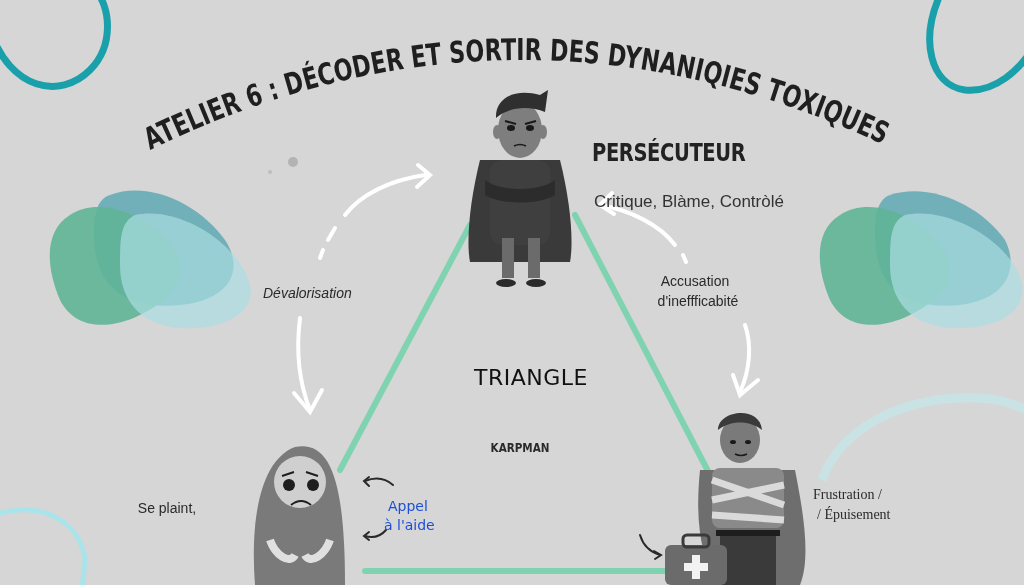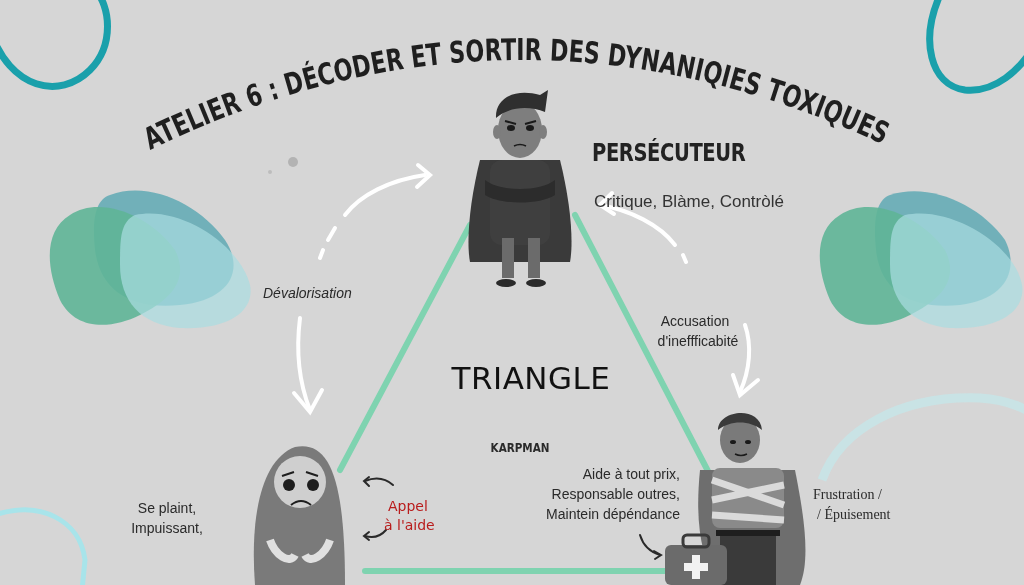--- a/index.html
+++ b/index.html
@@ -25,21 +25,21 @@
     position: absolute; left: 592px; top: 138px;
     font-family: "DejaVu Sans", sans-serif; font-weight: bold;
     font-size: 25px; color: #222; transform: scaleX(0.78); transform-origin: left top;
     letter-spacing: -0.5px;
   }
   .role-sub {
     position: absolute; left: 594px; top: 172px; font-size: 17px; color: #333; margin-top: 20px;
   }
   .center-title {
     position: absolute; left: 400px; top: 360px; width: 262px; text-align: center;
-    font-family: "DejaVu Sans", sans-serif; font-size: 31px; line-height: 36px;
+    font-family: "DejaVu Sans", sans-serif; font-size: 22px; line-height: 36px;
     color: #111; letter-spacing: 0.5px;
   }
   .center-sub {
     position: absolute; left: 470px; top: 440px; width: 100px; text-align: center;
     font-family: "DejaVu Sans", sans-serif; font-weight: bold; font-size: 13px;
     color: #2a2a2a; transform: scaleX(0.8);
   }
   .center-text { text-align: center; }
   .right-text { text-align: right; }
 </style>
@@ -162,43 +162,37 @@
     </defs>
     <text class="title-text" textLength="760" lengthAdjust="spacingAndGlyphs">
       <textPath href="#titleArc" startOffset="0">ATELIER 6 : DÉCODER ET SORTIR DES DYNANIQIES TOXIQUES</textPath>
     </text>
   </svg>
 
   <div class="role-title">PERSÉCUTEUR</div>
   <div class="role-sub">Critique, Blàme, Contròlé</div>
 
   <div class="label" style="left:263px;top:283px;font-style:italic;">Dévalorisation</div>
-  <div class="label center-text" style="left:640px;top:271px;width:110px;margin-top:40px;">
+  <div class="label center-text" style="left:640px;top:271px;width:110px;">
     <div>Accusation</div>
     <div style="padding-left:6px">d'ineffficabité</div>
   </div>
 
   <div class="center-title">
     <div>TRIANGLE</div>
   </div>
   <div class="center-sub">KARPMAN</div>
 
   <div class="label center-text" style="left:92px;top:498px;width:150px;">
     <div>Se plaint,</div>
-    <div>Impuissant,</div>
   </div>
 
-  <div class="label" style="left:384px;top:497px;line-height:19px;font-family:'DejaVu Sans',sans-serif;font-size:14px;color:#b91c1c;">
+  <div class="label" style="left:384px;top:497px;line-height:19px;font-family:'DejaVu Sans',sans-serif;font-size:14px;color:#1d4ed8;">
     <div style="padding-left:4px">Appel</div>
     <div>à l'aide</div>
   </div>
 
-  <div class="label right-text" style="left:520px;top:464px;width:160px;">
-    <div>Aide à tout prix,</div>
-    <div>Responsable outres,</div>
-    <div>Maintein dépéndance</div>
-  </div>
 
   <div class="label" style="left:813px;top:485px;font-family:Liberation Serif, serif;">
     <div>Frustration /</div>
     <div style="padding-left:4px">/ Épuisement</div>
   </div>
 </div>
 
 </body></html>

